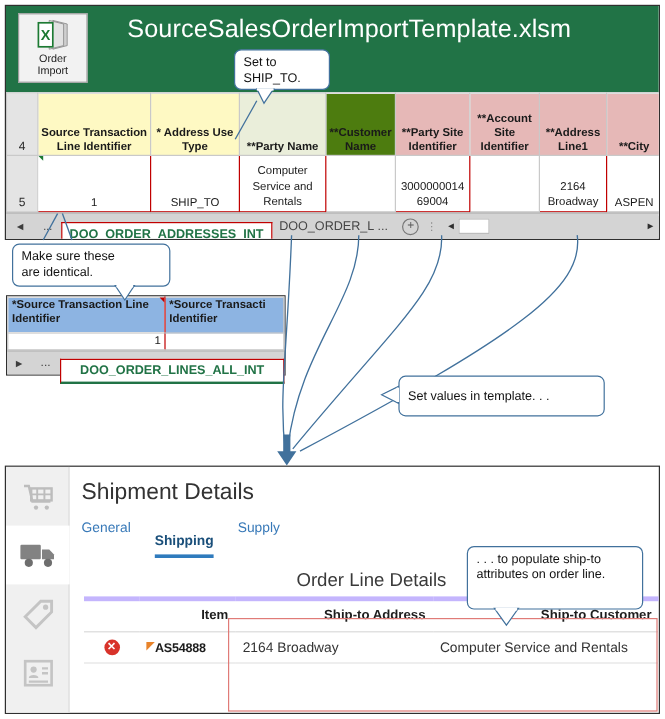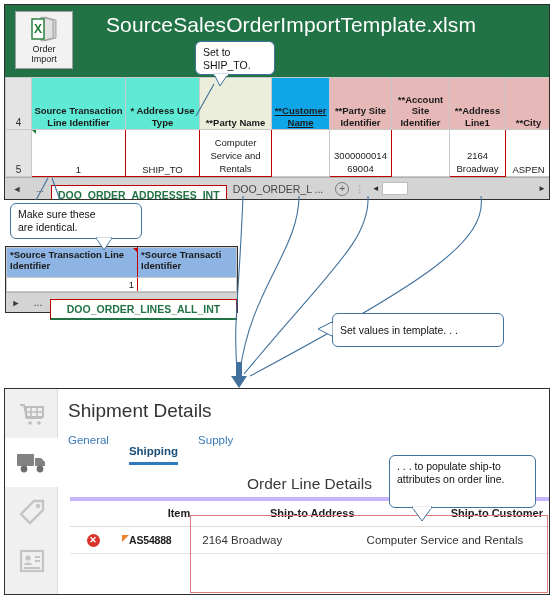--- a/index.html
+++ b/index.html
@@ -96,23 +96,23 @@
   }
   .rowhdr {
     background: #e4e4e4 !important;
     color: #2b2b2b !important;
     font-weight: normal !important;
     font-size: 10px !important;
     text-align: center !important;
     vertical-align: bottom !important;
     border: 1px solid #c9c9c9 !important;
   }
-  .hdr-blue  { background: #5eead4; }
+  .hdr-blue  { background: #fef9c3; }
   .hdr-green { background: #eaeeda; }
-  .hdr-lav   { background: #0ea5e9; text-decoration: underline; }
+  .hdr-lav   { background: #4d7c0f; }
   .hdr-pink  { background: #e6b8b7; }
   .datarow td {
     font-weight: normal;
     font-size: 9.5px;
     background: #fff;
     vertical-align: bottom;
     height: 47px;
   }
   td.redbox {
     border: 1.5px solid #c00000 !important;

